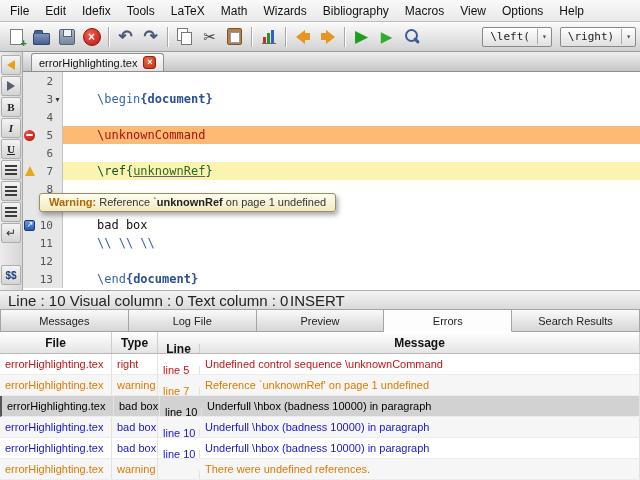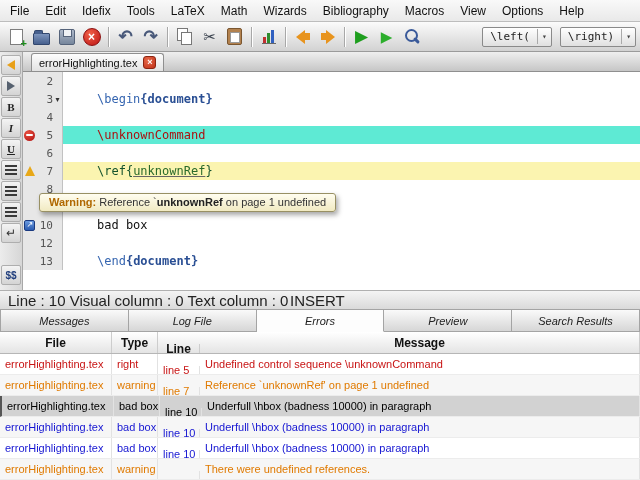--- a/index.html
+++ b/index.html
@@ -114,21 +114,21 @@
   .editor-wrap { position:relative; height:218px; background:#fff; overflow:hidden; }
   .edline { display:flex; height:18px; }
   .iconcell { width:13px; background:#e7e7e7; display:flex; align-items:center;
     justify-content:center; }
   .numcell { width:27px; background:#e7e7e7; border-right:1px solid #c2c2c2;
     display:flex; align-items:center; justify-content:flex-end; }
   .lnum { font:11px "DejaVu Sans Mono", monospace; color:#555; }
   .fold { width:9px; font-size:8px; color:#333; text-align:center; }
   .ltext { flex:1; font:12px/18px "DejaVu Sans Mono", monospace; padding-left:34px;
     white-space:pre; }
-  .bg-error .ltext { background:#5eead4; }
+  .bg-error .ltext { background:#fdba74; }
   .bg-warning .ltext { background:#fbf4b0; }
   .seg-kw { color:#3565b0;text-align:center; }
   .seg-kwb { color:#2a4f94; font-weight:bold; }
   .seg-err { color:#aa1111; }
   .seg-ref { color:#14532d; }
   .seg-refarg { color:#2a6a2a; text-decoration:underline; text-decoration-color:#666; }
   .seg-plain { color:#111; }
   .mk { width:11px; height:11px; display:block; position:relative; }
   .mk-error { background:radial-gradient(circle at 35% 30%,#e85040,#b01010);
     border-radius:50%; }
@@ -148,21 +148,21 @@
   .tt-label { color:#b06800; font-weight:bold; }
   .tt-ref { font-weight:bold; color:#222; }
 
   
   .statusbar { height:19px; position:relative; display:flex; align-items:center;
     background:linear-gradient(#f4f4f4,#dadada); border-top:1px solid #b0b0b0;
     font-size:15px; color:#222; padding-left:8px; }
   .insert { position:absolute; left:290px; }
 
   
-  .ptabs { height:23px; display:flex; background:#cfcfcf;font-style:italic; }
+  .ptabs { height:23px; display:flex; background:#cfcfcf; }
   .ptab { flex:1; display:flex; align-items:center; justify-content:center;
     font-size:11px; color:#222; background:linear-gradient(#fafafa,#d6d6d6);
     border:1px solid #a4a4a4; border-left:none; }
   .ptab:first-child { border-left:1px solid #a4a4a4; }
   .ptab.active { background:#fdfdfd; border-bottom:1px solid #fdfdfd; }
   .thead { height:22px; display:flex; background:linear-gradient(#ffffff,#e4e4e4);
     border-bottom:1px solid #b6b6b6; font-weight:bold; font-size:12px; color:#111; }
   .th { display:flex; align-items:center; justify-content:center;
     border-right:1px solid #cdcdcd; }
   .tbody { background:#fff; }
@@ -327,20 +327,28 @@
             </span>
             <span class="numcell">
               <span class="lnum">10</span>
               <span class="fold"></span>
             </span>
             <span class="ltext"><span class="seg-plain">bad box</span></span>
           </div>
           <div class="edline">
             <span class="iconcell"></span>
             <span class="numcell">
+              <span class="lnum">11</span>
+              <span class="fold"></span>
+            </span>
+            <span class="ltext"><span class="seg-kw">\\ \\ \\</span></span>
+          </div>
+          <div class="edline">
+            <span class="iconcell"></span>
+            <span class="numcell">
               <span class="lnum">12</span>
               <span class="fold"></span>
             </span>
             <span class="ltext"></span>
           </div>
           <div class="edline">
             <span class="iconcell"></span>
             <span class="numcell">
               <span class="lnum">13</span>
               <span class="fold"></span>
@@ -356,22 +364,22 @@
 </div>
 
 <div class="statusbar">
   <span>Line : 10 Visual column : 0 Text column : 0</span>
   <span class="insert">INSERT</span>
 </div>
 
 <div class="ptabs">
     <div class="ptab">Messages</div>
     <div class="ptab">Log File</div>
+    <div class="ptab">Preview</div>
     <div class="ptab active">Errors</div>
-    <div class="ptab">Preview</div>
     <div class="ptab">Search Results</div>
   </div>
 <div class="thead">
     <div class="th c0">File</div>
     <div class="th c1">Type</div>
     <div class="th c2">Line</div>
     <div class="th c3">Message</div>
   </div>
 <div class="tbody">
     <div class="trow row-error">

